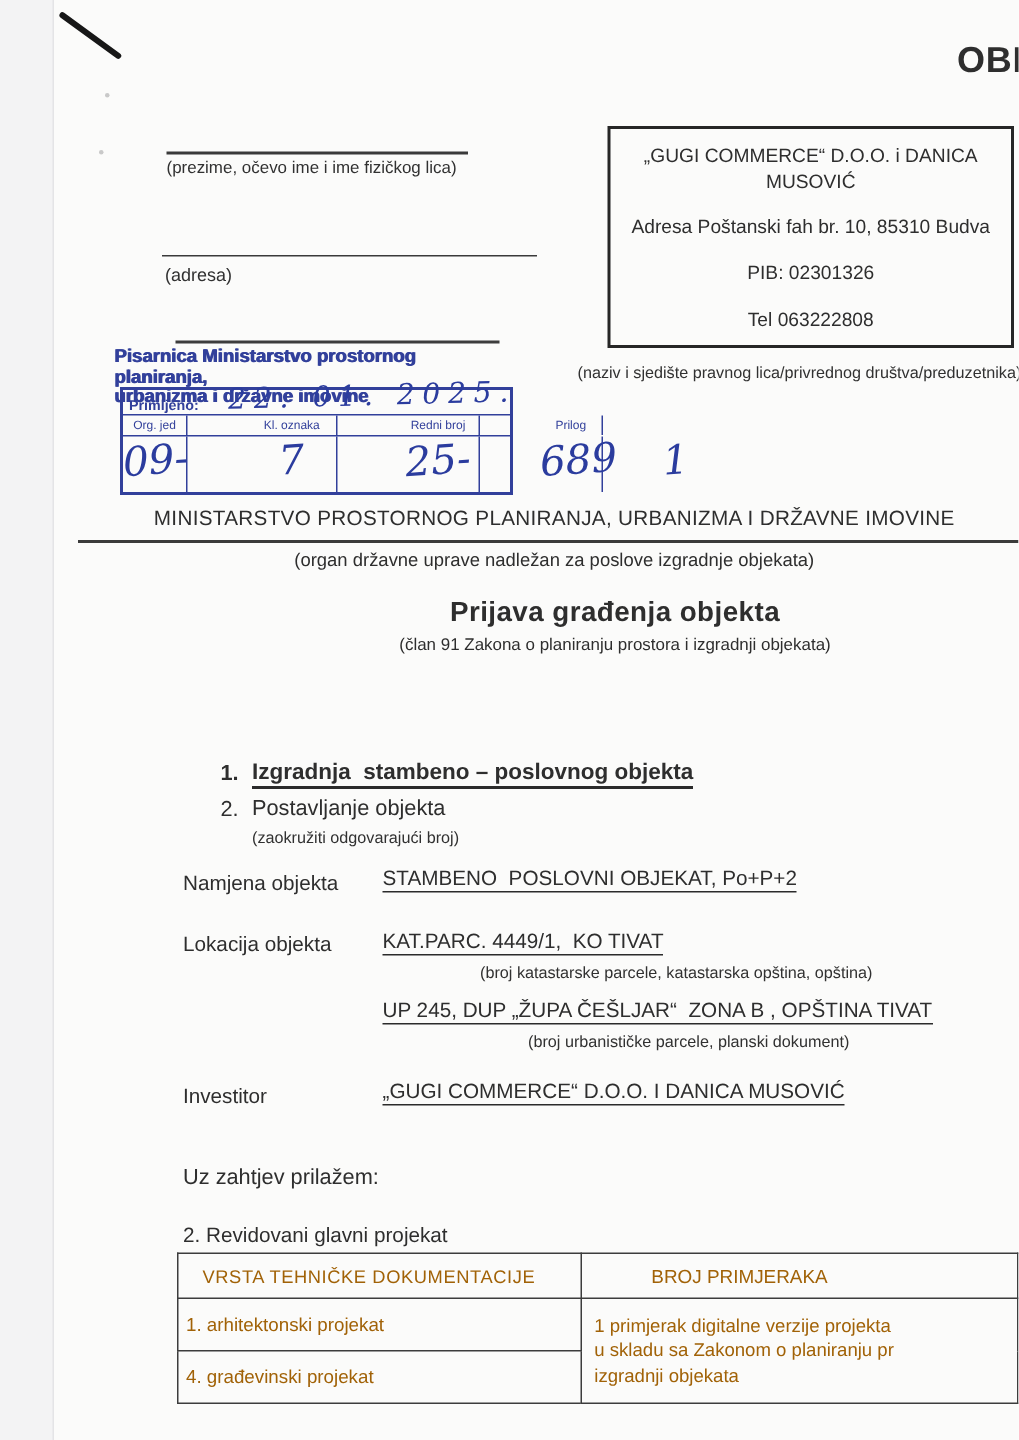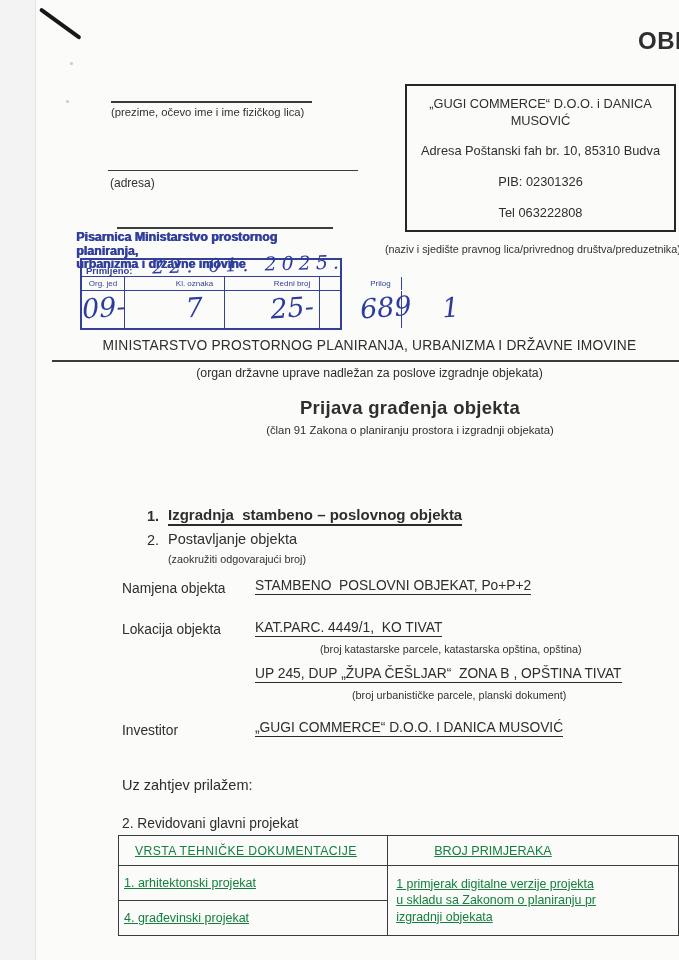--- a/index.html
+++ b/index.html
@@ -48,21 +48,21 @@
   .ministry { left:60px; top:338px; width:619px; font-size:13.8px; letter-spacing:.2px; white-space:nowrap; }
   .ministry-line { left:52px; top:360px; width:627px; height:2px; background:#3b3b3b; }
   .ministry-cap { left:60px; top:366px; width:619px; font-size:12.3px; }
   .doc-title { left:100px; top:397px; width:620px; font-size:18.5px; font-weight:bold; letter-spacing:.3px; }
   .doc-sub { left:100px; top:424px; width:620px; font-size:11.3px; }
 
   .t14 { font-size:14.5px; } .t13 { font-size:13.8px; }
   .uline { border-bottom:1.7px solid #2b2b2b; padding-bottom:1px; white-space:pre; }
   .bold { font-weight:bold; }
 
-  .doc-table { border-collapse:collapse; font-size:12.5px; color:#15803d;text-decoration:underline; }
+  .doc-table { border-collapse:collapse; font-size:12.5px; color:#a16207; }
   .doc-table th, .doc-table td { border:1.7px solid #3c3c3c; font-weight:normal; }
   .doc-table th { height:27px; }
   .th-docs { width:387px; text-align:left; padding-left:16px; font-size:12.2px; letter-spacing:.4px; }
   .th-copies { width:320px; text-align:left; padding-left:46px; font-size:12.6px; }
   .doc-table td { height:32px; padding-left:5px; }
   .td-copies { padding-left:8px !important; line-height:16.5px; font-size:12.4px; white-space:nowrap; vertical-align:middle; }
 </style>
 </head>
 <body>
 

